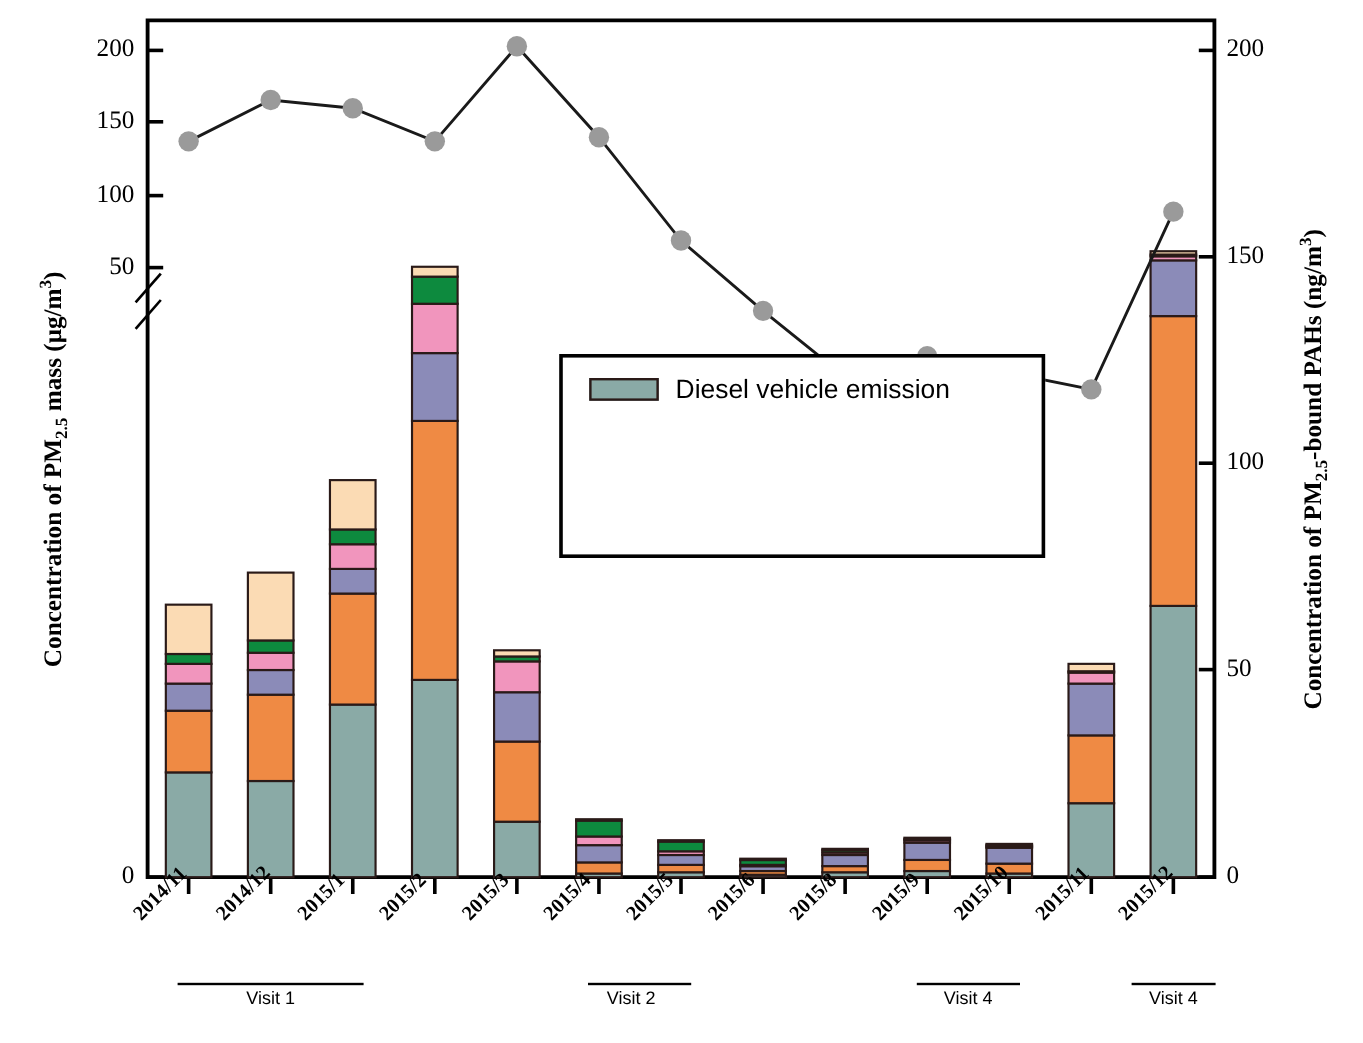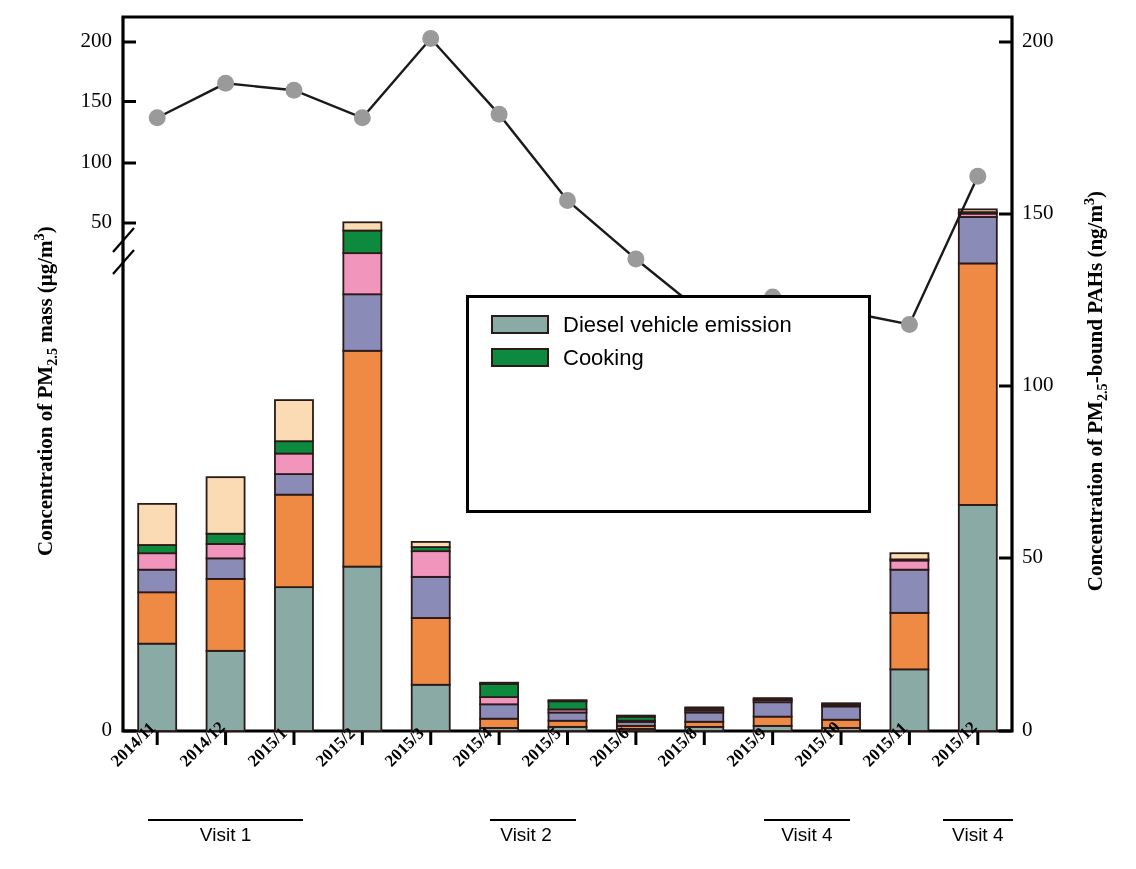--- a/index.html
+++ b/index.html
@@ -58,36 +58,36 @@
     font-weight: bold;
     font-size: 17px;
     color: #000;
     white-space: nowrap;
     transform-origin: left top;
     transform: rotate(-45deg);
   }
   .visit-label {
     position: absolute;
     font-family: "Liberation Sans", sans-serif;
-    font-size: 19px;
+    font-size: 15px;
     color: #000;
     text-align: center;
     white-space: nowrap;
   }
   .visit-rule {
     position: absolute;
     height: 0;
     border-top: 2px solid #000;
   }
   #legend-box {
     position: absolute;
     left: 466px;
     top: 295px;
     width: 405px;
-    height: 218px;
+    height: 170px;
     border: 3px solid #000;
     background: #ffffff;
     box-sizing: border-box;
     padding: 10px 0 0 22px;
   }
   .legend-row {
     display: flex;
     align-items: center;
     height: 33px;
   }
@@ -291,19 +291,15 @@
       <div class="visit-label" style="left: 736.846px; top: 824px; width: 140px;">Visit 4</div>
       <div class="visit-rule" style="left: 942.808px; top: 819px; width: 70px;"></div>
       <div class="visit-label" style="left: 907.808px; top: 824px; width: 140px;">Visit 4</div>
     </div>
 
   <div id="legend-box">
       <div class="legend-row">
         <div class="legend-swatch" style="background: rgb(138, 170, 166);"></div>
         <div class="legend-text">Diesel vehicle emission</div>
       </div>
-      <div class="legend-row">
-        <div class="legend-swatch" style="background: rgb(13, 138, 62);"></div>
-        <div class="legend-text">Cooking</div>
-      </div>
     </div>
 
 </div>
 
 </body></html>

